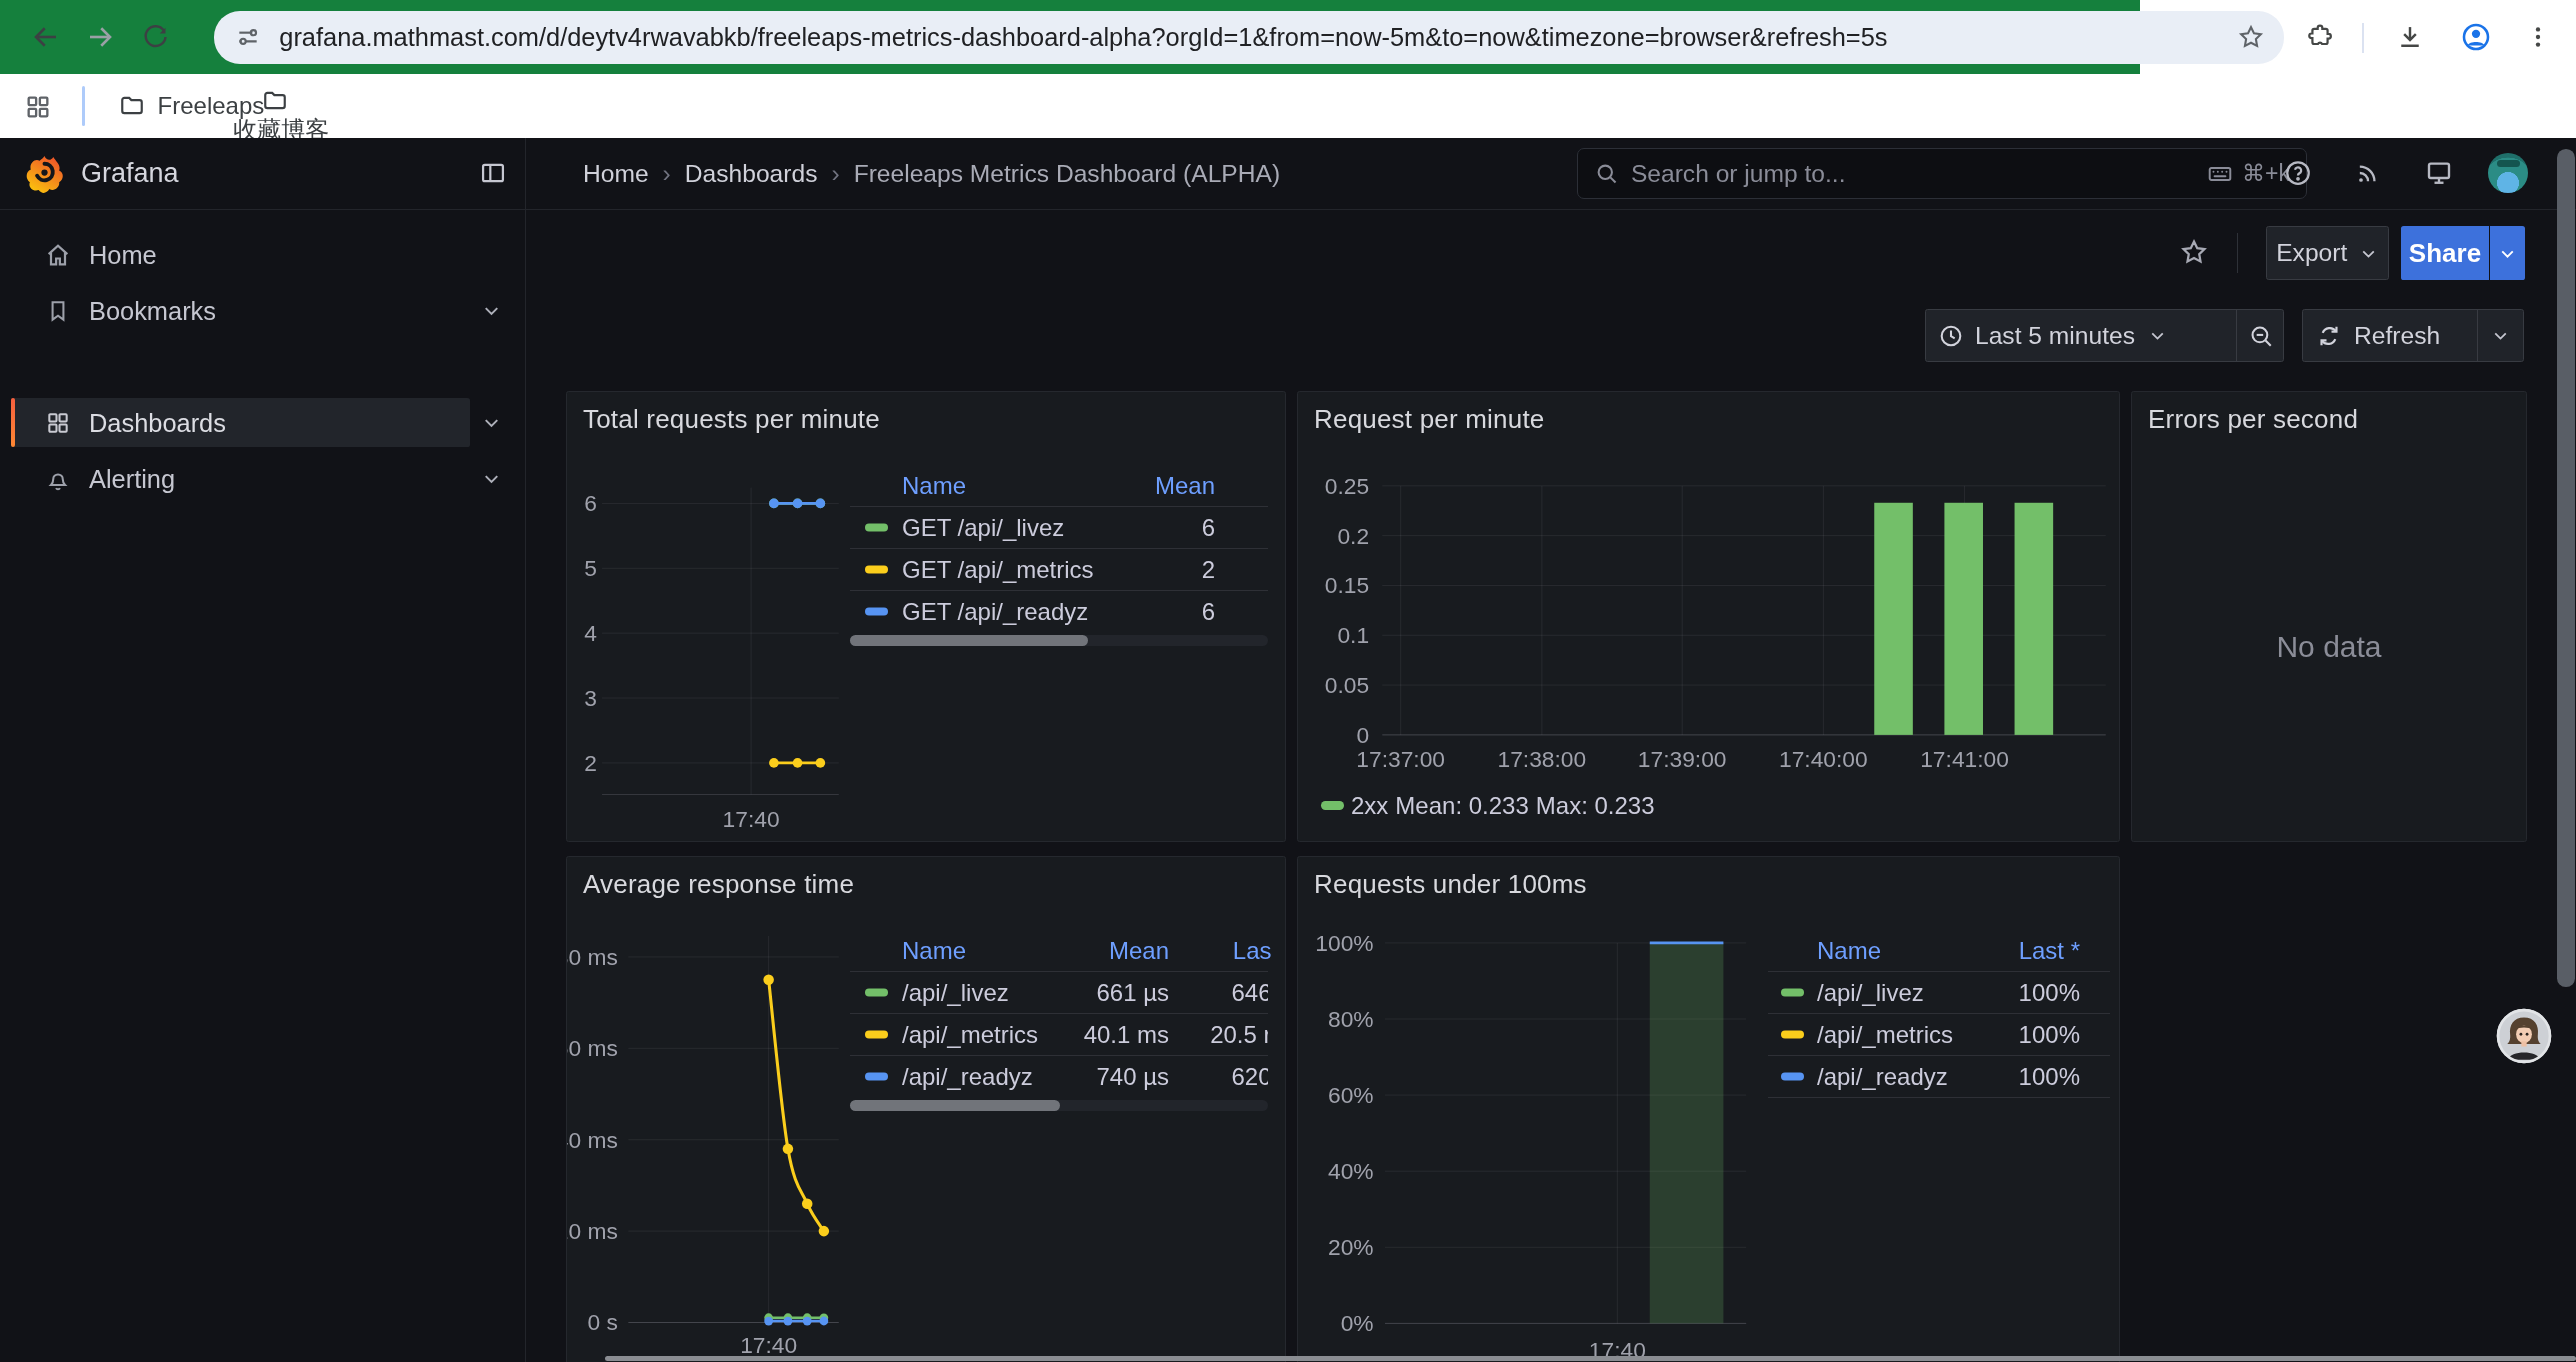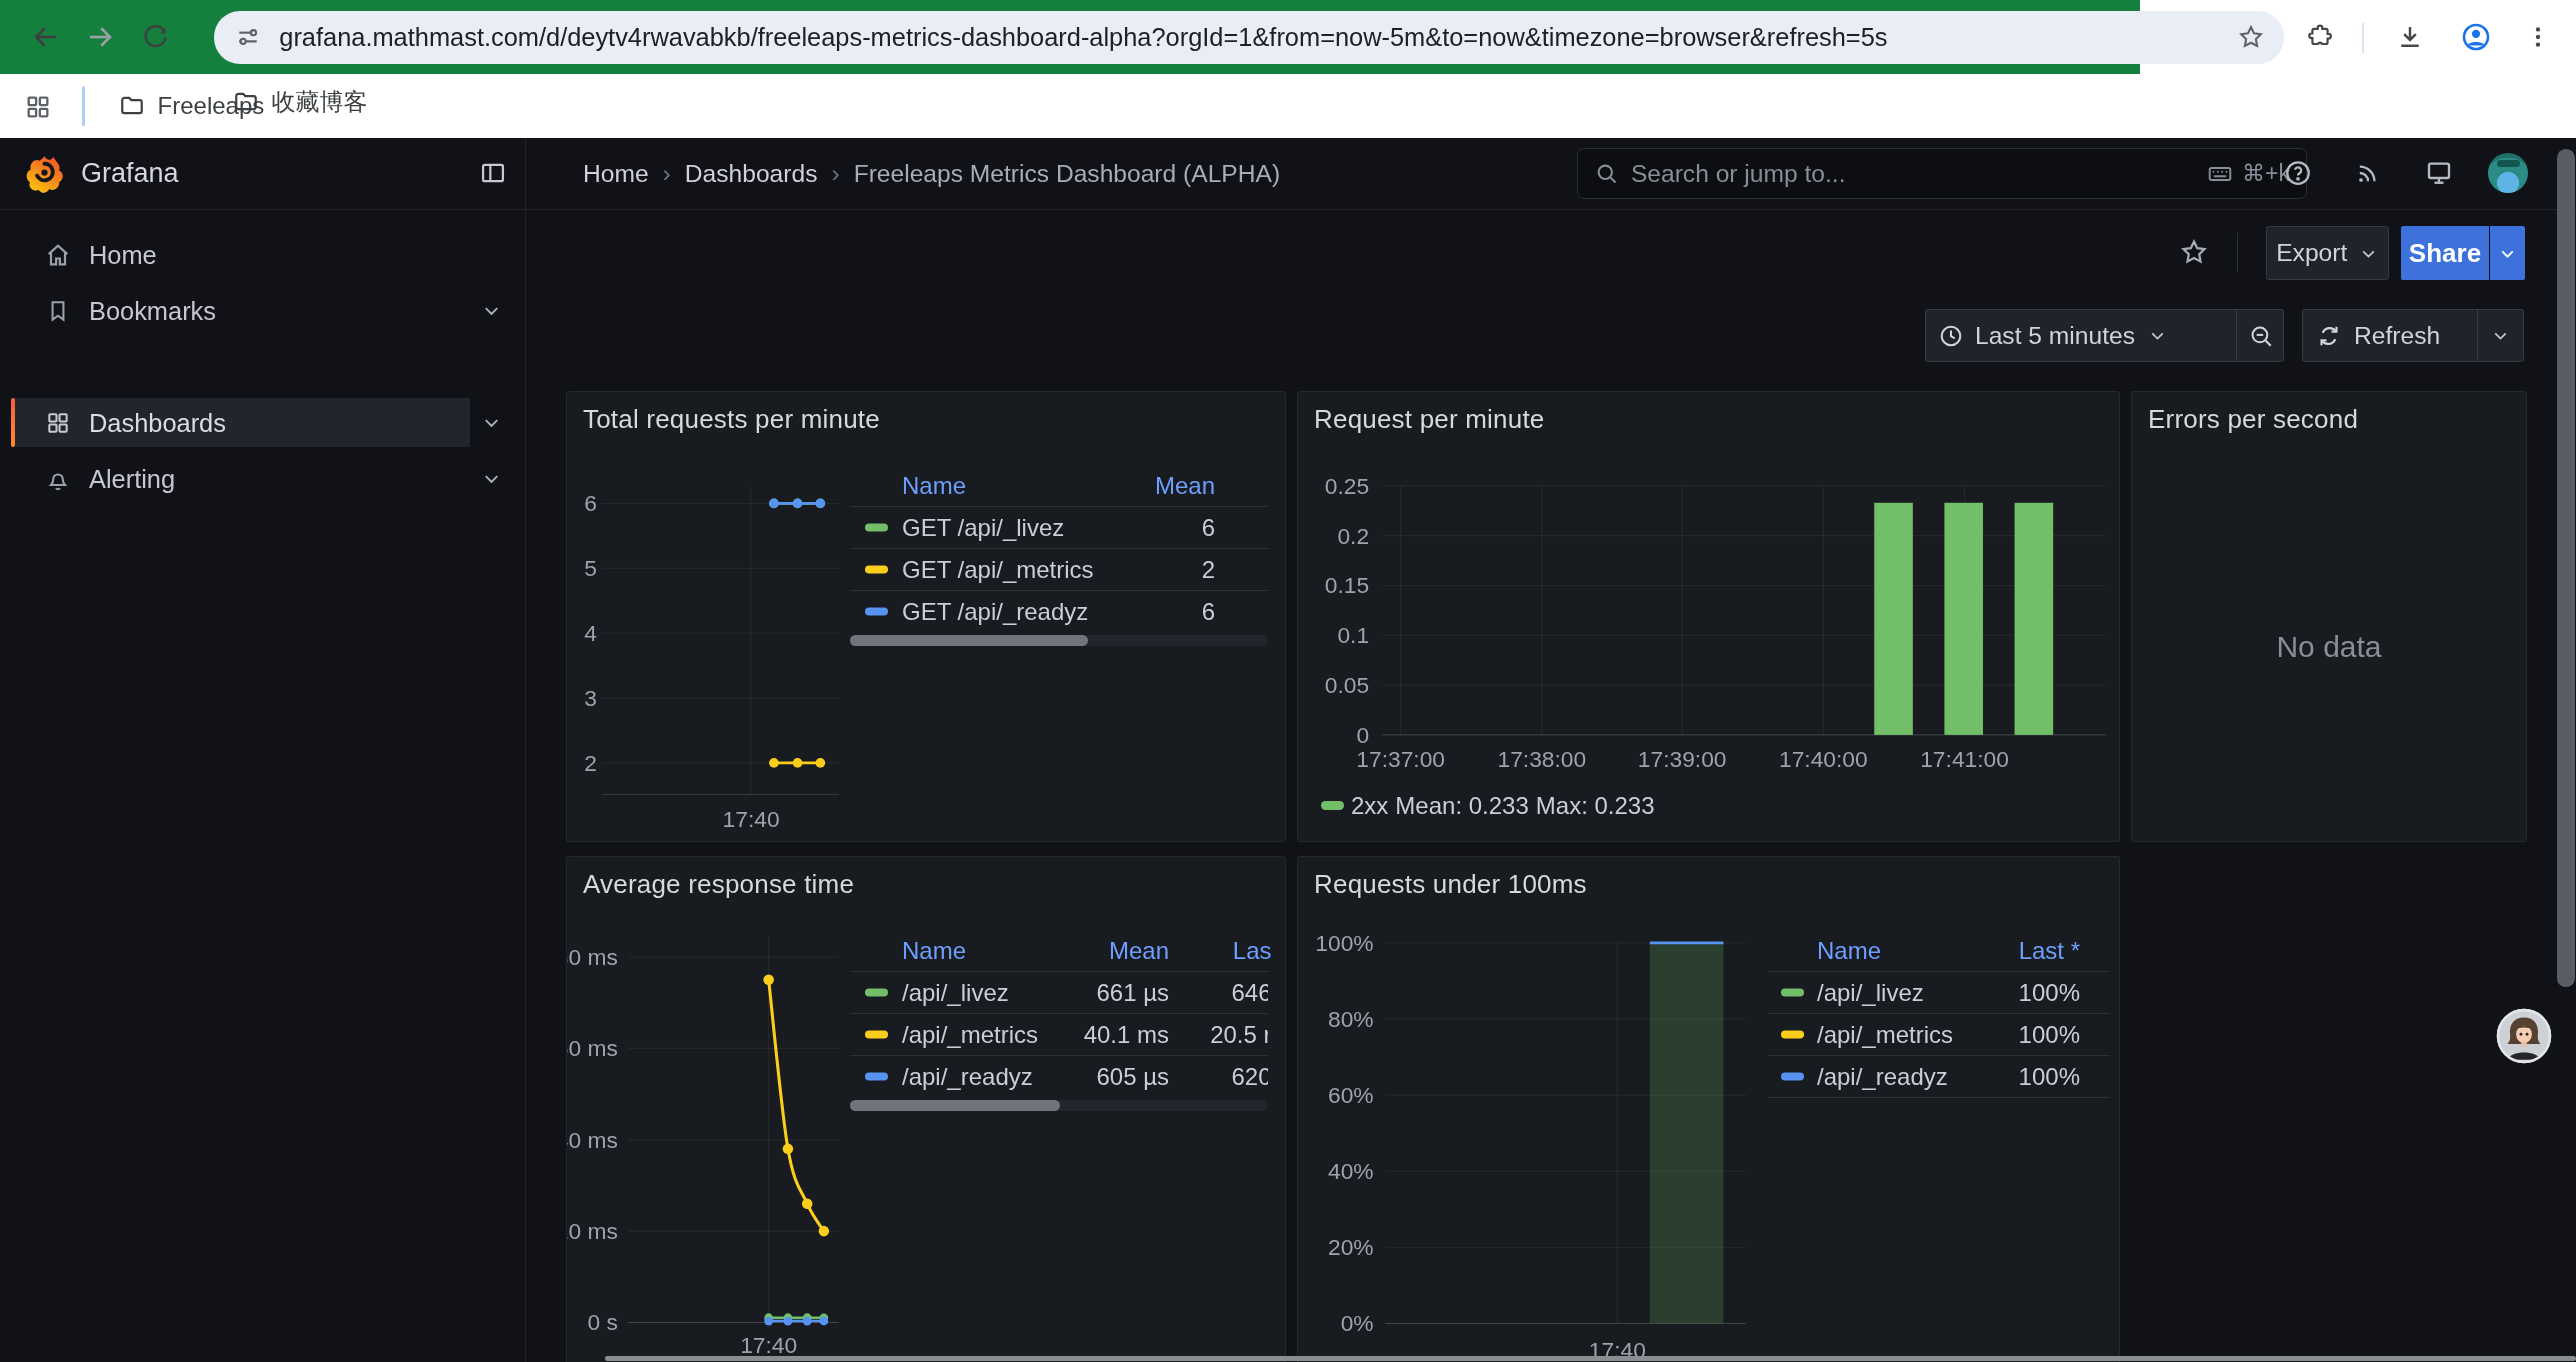--- a/index.html
+++ b/index.html
@@ -131,21 +131,21 @@
     </div>
     <div class="abs" style="left:82px;top:12.3px;width:2.6px;height:40px;background:#aecbfa;border-radius:1.8px;"></div>
     <div class="abs flexc" style="left:107px;top:8.8px;height:47px;padding:0 12.3px;border-radius:24px;">
       <span style="margin-right:12.3px;">
           <svg width="26" height="26" viewBox="0 0 24 24" fill="none" stroke="#3c4043" stroke-width="2">
             <path d="M3 6.5A2 2 0 0 1 5 4.5h4.4l2 2H19a2 2 0 0 1 2 2v8A2 2 0 0 1 19 18.5H5a2 2 0 0 1-2-2z"></path>
           </svg>
         </span>
       <span class="bm-label">Freeleaps</span>
     </div>
-    <div class="abs flexc" style="left:221px;top:4px;height:47px;padding:0 12.3px;border-radius:24px;">
+    <div class="abs flexc" style="left:221px;top:14px;height:47px;padding:0 12.3px;border-radius:24px;flex-direction:column;">
       <span style="margin-right:12.3px;">
           <svg width="26" height="26" viewBox="0 0 24 24" fill="none" stroke="#3c4043" stroke-width="2">
             <path d="M3 6.5A2 2 0 0 1 5 4.5h4.4l2 2H19a2 2 0 0 1 2 2v8A2 2 0 0 1 19 18.5H5a2 2 0 0 1-2-2z"></path>
           </svg>
         </span>
       <span class="bm-label">收藏博客</span>
     </div>
   </div>
 
   <div class="abs gbg" style="left:0;top:138px;width:2576px;height:1225px;"></div>
@@ -510,21 +510,21 @@
       </div>
       <div class="lrow">
         <span class="pill" style="background: rgb(251, 206, 28);"></span>
         <span class="lname">/api/_metrics</span>
         <span style="right:99px;">40.1 ms</span>
         <span style="right:-3.5px;">20.5 r</span>
       </div>
       <div class="lrow">
         <span class="pill" style="background: rgb(87, 148, 242);"></span>
         <span class="lname">/api/_readyz</span>
-        <span style="right:99px;">605 µs</span>
+        <span style="right:99px;">740 µs</span>
         <span style="right:-3.5px;">620</span>
       </div>
     </div>
     <div class="hscroll" style="left:283px;top:243px;width:418px;">
       <div class="hthumb" style="width:210px;"></div>
     </div>
   </div>
 
   <div class="panel" style="left:1297px;top:856px;width:821px;height:526px;">
     <div class="ptitle">Requests under 100ms</div>

